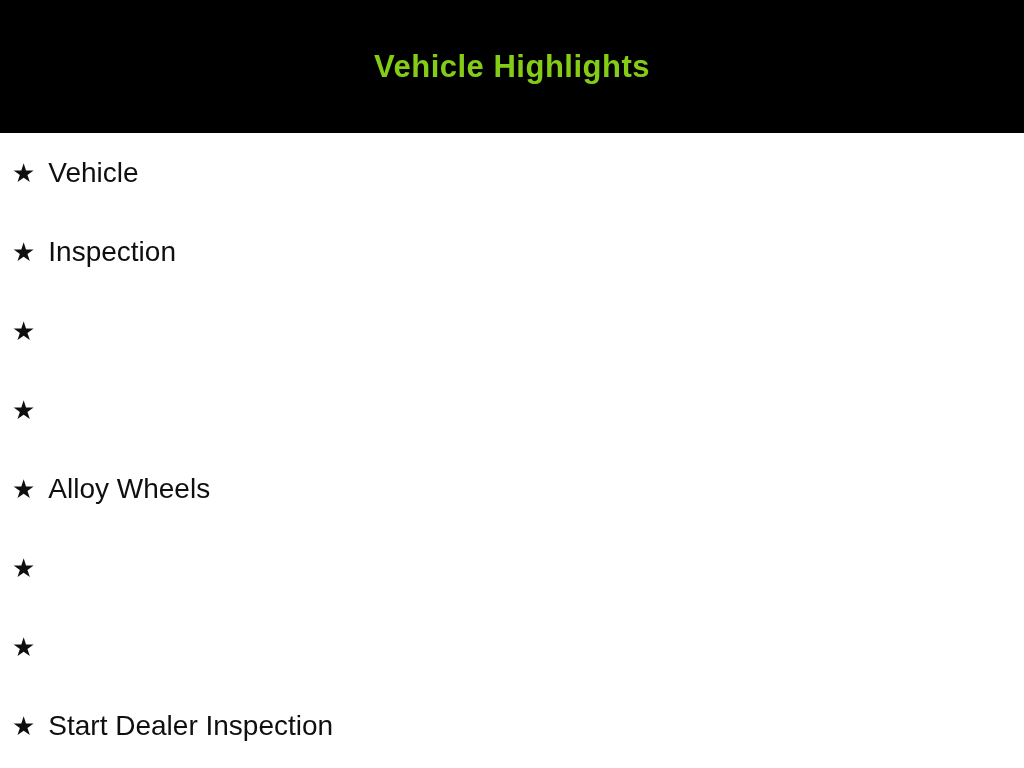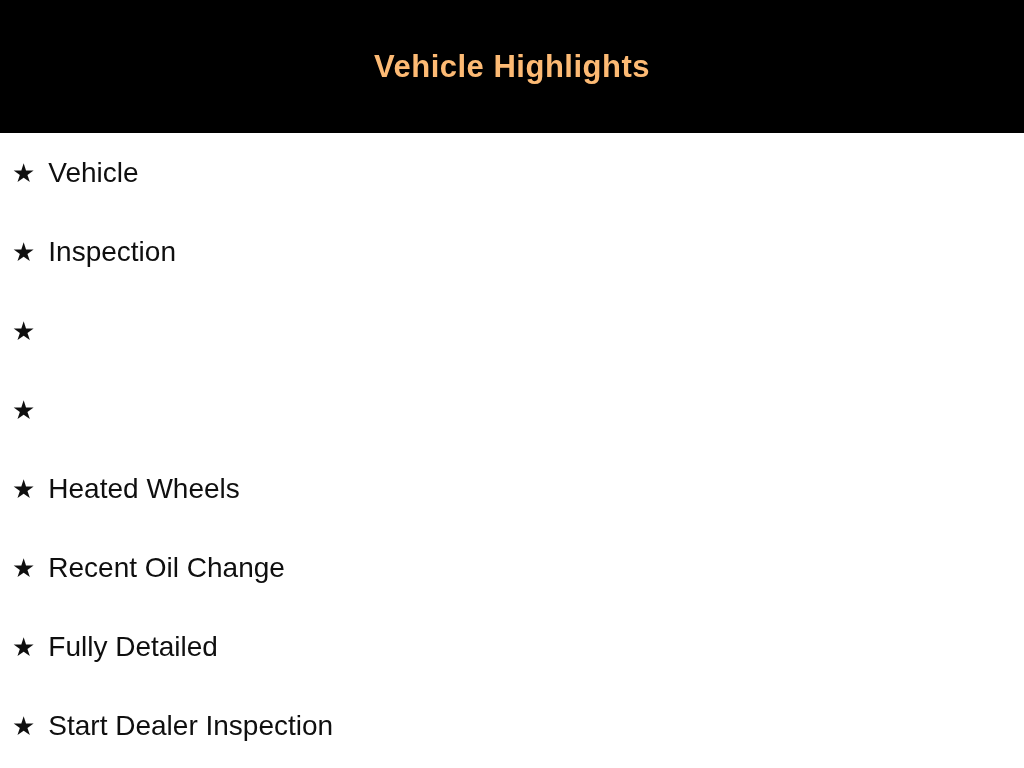--- a/index.html
+++ b/index.html
@@ -14,21 +14,21 @@
   .header {
     width: 100%;
     height: 133px;
     background: #000000;
     display: flex;
     align-items: center;
     justify-content: center;
   }
   .header .title {
     margin: 0;
-    color: #fdba74;
+    color: #84cc16;
     font-size: 31px;
     font-weight: bold;
     letter-spacing: 0.5px;
     font-family: "Liberation Sans", sans-serif;
   }
   .list {
     width: 100%;
   }
   .item {
     height: 79px;
@@ -71,30 +71,28 @@
   <div class="item">
     <span class="star">★</span>
   </div>
 
   <div class="item">
     <span class="star">★</span>
   </div>
 
   <div class="item">
     <span class="star">★</span>
-    <span class="label">Heated Wheels</span>
+    <span class="label">Alloy Wheels</span>
   </div>
 
   <div class="item">
     <span class="star">★</span>
-    <span class="label">Recent Oil Change</span>
   </div>
 
   <div class="item">
     <span class="star">★</span>
-    <span class="label">Fully Detailed</span>
   </div>
 
   <div class="item">
     <span class="star">★</span>
     <span class="label">Start Dealer Inspection</span>
   </div>
 </div>
 
 </body></html>

